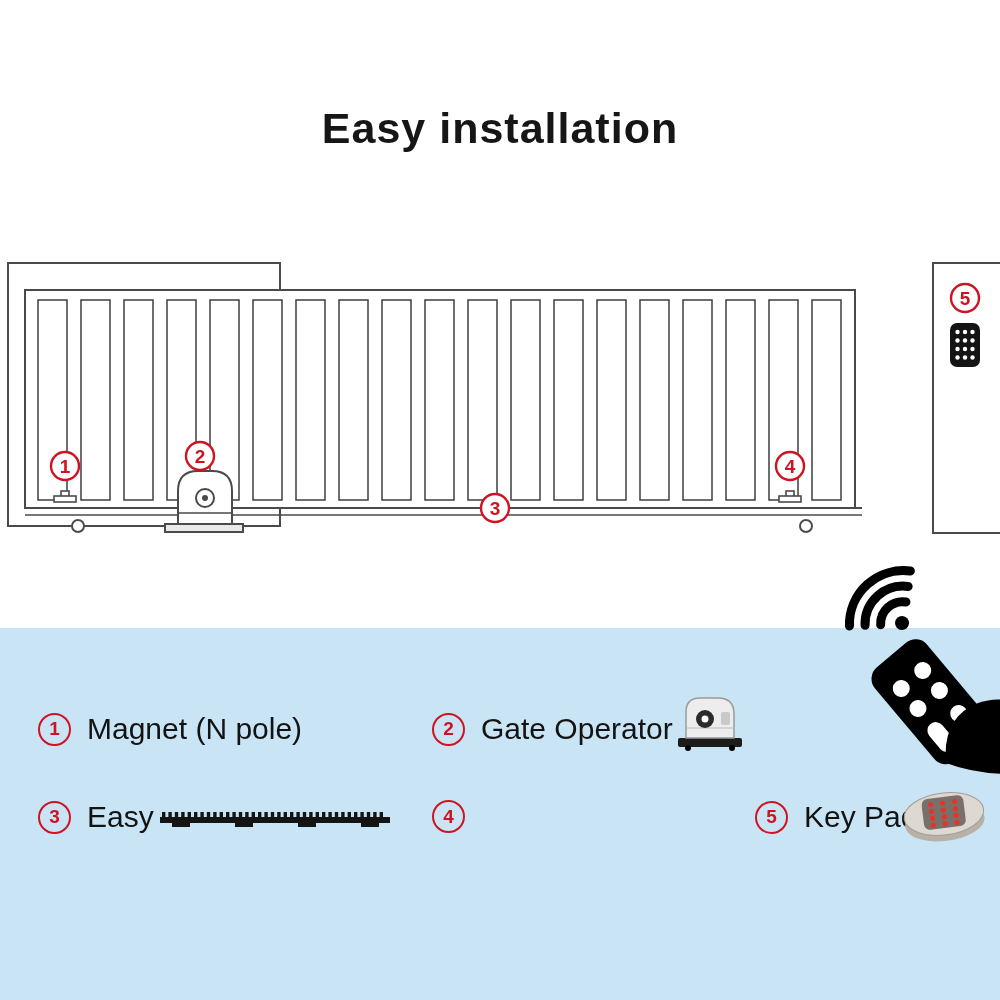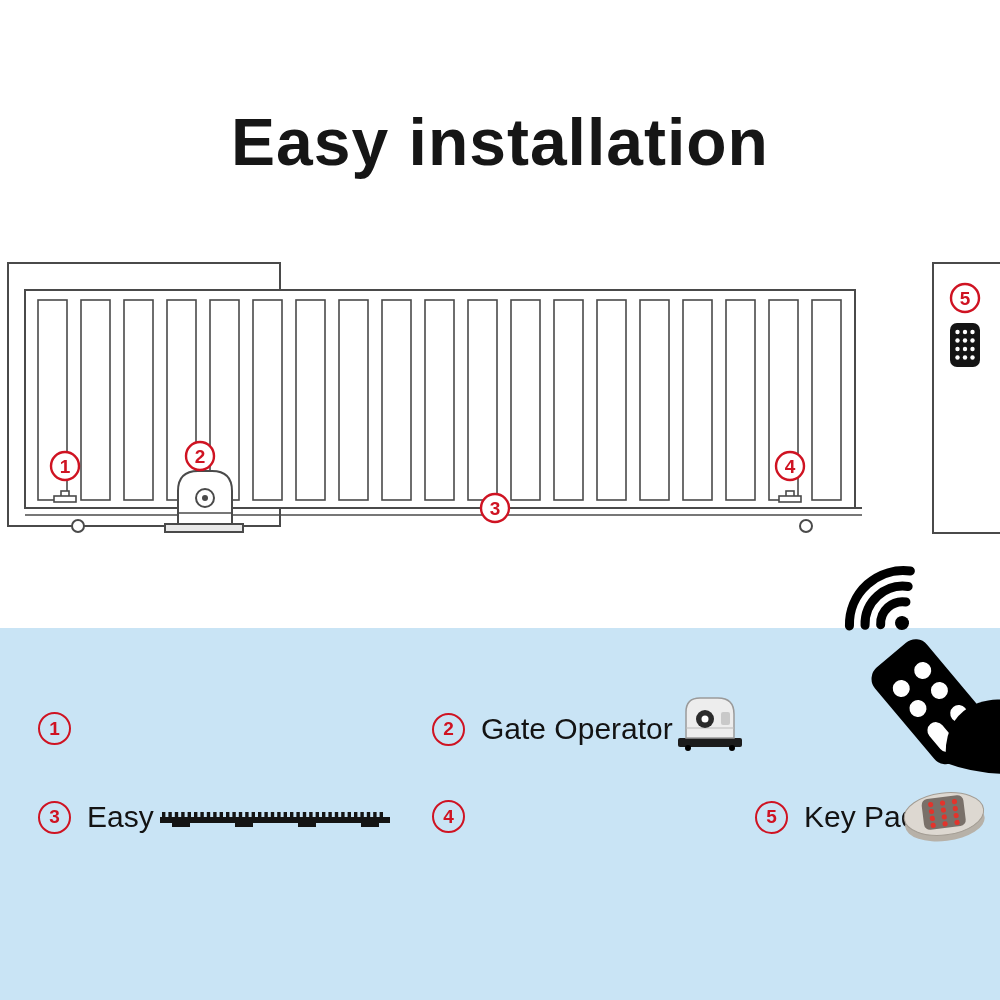--- a/index.html
+++ b/index.html
@@ -2,21 +2,21 @@
 <html><head>
 <meta charset="utf-8">
 <style>
   html,body{margin:0;padding:0;background:#fff;}
   .page{
     position:relative;width:1000px;height:1000px;background:#ffffff;
     overflow:hidden;font-family:"Liberation Sans",sans-serif;
   }
   .title{
     position:absolute;top:104px;left:0;width:100%;text-align:center;
-    font-size:66px;font-weight:700;color:#161616;letter-spacing:1px;margin:0;
+    font-size:43px;font-weight:700;color:#161616;letter-spacing:1px;margin:0;
   }
   .diagram-svg{position:absolute;top:255px;left:0;}
   .footer{
     position:absolute;top:628px;left:0;width:1000px;height:372px;
     background:#c9e4f5;
   }
   .remote-svg{position:absolute;top:545px;left:818px;z-index:3;}
   .legend-item{
     position:absolute;display:flex;align-items:center;gap:16px;
     font-size:30px;color:#131313;z-index:2;white-space:nowrap;
@@ -155,20 +155,21 @@
       <circle cx="-14" cy="-2" r="8.5" fill="#ffffff"></circle>
       <circle cx="14" cy="-2" r="8.5" fill="#ffffff"></circle>
       <rect x="-23" y="18" width="17" height="34" rx="8.5" fill="#ffffff"></rect>
       <circle cx="14" cy="28" r="8.5" fill="#ffffff"></circle>
     </g>
     <path d="M128,218 Q124,172 160,158 Q196,146 212,175 L212,228 Q165,232 128,218 Z" fill="#000000"></path>
   </svg>
 
   <div class="legend-item li-1">
     <span class="num-badge">1</span>
+    <span>Magnet (N pole)</span>
   </div>
   <div class="legend-item li-2">
     <span class="num-badge">2</span>
     <span>Gate Operator</span>
   </div>
 
   <div class="legend-item li-3">
     <span class="num-badge">3</span>
     <span>Easy</span>
   </div>

